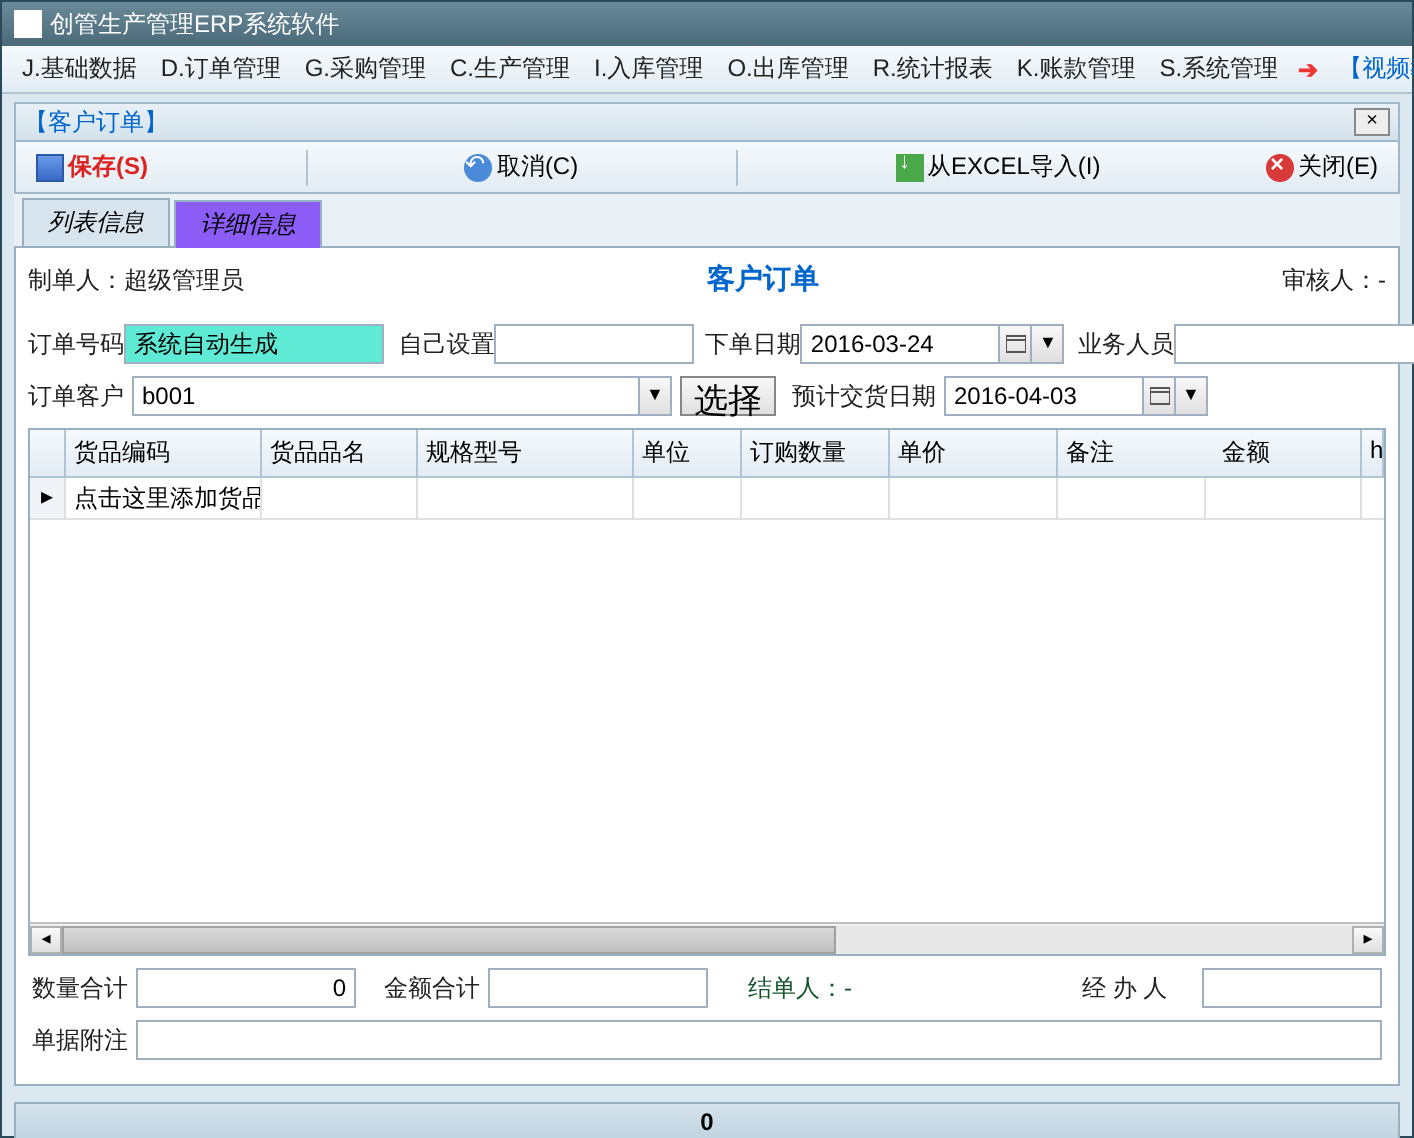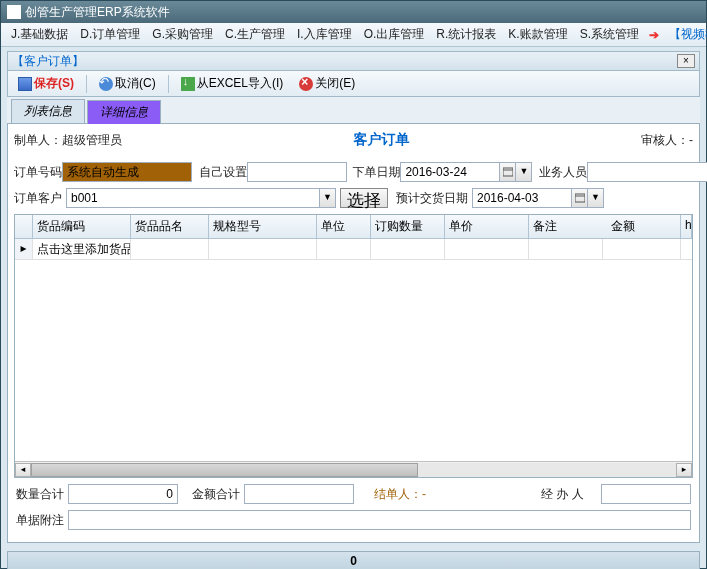--- a/index.html
+++ b/index.html
@@ -9,41 +9,41 @@
 .titlebar .icon { width: 14px; height: 14px; background: #fff; margin-right: 4px; display: inline-block; }
 .titlebar-text { font-size: 12px; }
 .menubar { height: 24px; background: linear-gradient(#f5f9fc, #e2ecf3); display: flex; align-items: center; padding: 0 4px; border-bottom: 1px solid #b0c4d4; }
 .menu-item { padding: 2px 6px; cursor: pointer; color: #222; white-space: nowrap; font-size: 12px; }
 .menu-arrow { color: #e33; margin: 0 4px; font-weight: bold; }
 .menu-video { color: #06c; }
 .subwindow-area { padding: 4px 6px; }
 .sub-titlebar { display: flex; align-items: center; justify-content: space-between; height: 20px; padding: 0 4px; background: linear-gradient(#e8f0f6, #d4e2ec); border: 1px solid #a0b8c8; }
 .sub-title { color: #06c; font-size: 12px; }
 .sub-close { width: 18px; height: 14px; border: 1px solid #888; background: #eee; text-align: center; line-height: 11px; font-size: 10px; cursor: pointer; }
-.toolbar { height: 26px; background: linear-gradient(#f5f9fc, #e2ecf3); display: flex; align-items: center; padding: 0 6px; border: 1px solid #a0b8c8; border-top: none; gap: 8px; }
+.toolbar { height: 26px; background: linear-gradient(#f5f9fc, #e2ecf3); display: flex; align-items: center; padding: 0 6px; border: 1px solid #a0b8c8; border-top: none; gap: 8px; justify-content: space-between; }
 .tb-btn { display: flex; align-items: center; gap: 2px; cursor: pointer; padding: 2px 4px; }
 .tb-icon { width: 14px; height: 14px; display: inline-block; }
 .save-icon { background: linear-gradient(#6a9ae8, #3a6ac8); border: 1px solid #2a5aa8; }
 .undo-icon { background: #4a8ad8; border-radius: 50%; position: relative; }
 .undo-icon::after { content: "↶"; color: #fff; position: absolute; left: 0; top: -2px; font-size: 12px; }
 .import-icon { background: #4aa84a; position: relative; }
 .import-icon::after { content: "↓"; color: #fff; position: absolute; left: 2px; top: -2px; font-size: 11px; font-weight: bold; }
 .close-icon { background: #d83a3a; border-radius: 50%; position: relative; }
 .close-icon::after { content: "×"; color: #fff; position: absolute; left: 2px; top: -2px; font-size: 12px; font-weight: bold; }
 .save-lbl { color: #d22; font-weight: bold; }
 .tb-sep { width: 1px; height: 18px; background: #b0c4d4; }
 .tab-row { display: flex; align-items: flex-end; padding: 2px 4px 0 4px; border-bottom: 1px solid #98b0c0; background: #e8f0f6; font-style: italic; }
 .tab { padding: 3px 12px; border: 1px solid #98b0c0; border-bottom: none; background: #d8e4ee; margin-right: 2px; cursor: pointer; font-size: 12px; }
 .tab.active { background: #8b5cf6; position: relative; top: 1px; }
 .form-area { background: #fff; border: 1px solid #98b0c0; border-top: none; padding: 4px 6px; }
 .row { display: flex; align-items: center; min-height: 24px; margin-bottom: 2px; }
 .lbl { font-size: 12px; color: #222; white-space: nowrap; }
 .form-title { color: #06c; font-size: 14px; font-weight: bold; flex: 1; text-align: center; }
 .input { border: 1px solid #a0b0c0; height: 20px; padding: 0 4px; font-size: 12px; background: #fff; }
-.input-ro { background: #a16207; }
+.input-ro { background: #5eead4; }
 .combo { display: flex; }
 .combo .input { flex: 1; }
 .combo-btn { width: 16px; height: 20px; border: 1px solid #a0b0c0; border-left: none; background: linear-gradient(#f8f8f8, #e0e0e0); text-align: center; line-height: 16px; font-size: 9px; cursor: pointer; }
 .date-box { display: flex; align-items: center; }
 .date-box .input { width: 100px; }
 .date-picker { width: 16px; height: 20px; border: 1px solid #a0b0c0; border-left: none; background: linear-gradient(#f8f8f8, #e0e0e0); display: flex; align-items: center; justify-content: center; cursor: pointer; }
 .date-picker svg { width: 10px; height: 10px; }
 .btn { border: 1px solid #888; background: linear-gradient(#f8f8f8, #e0e0e0); height: 20px; padding: 0 6px; cursor: pointer; font-size: 17px; }
 .grid { border: 1px solid #98b0c0; margin-top: 4px; }
 .grid-head { display: flex; background: linear-gradient(#f5f9fc, #e2ecf3); border-bottom: 1px solid #b0c4d4; }
@@ -51,21 +51,21 @@
 .gh0 { width: 18px; } .gh1 { width: 98px; } .gh2 { width: 78px; } .gh3 { width: 108px; } .gh4 { width: 54px; } .gh5 { width: 74px; } .gh6 { width: 84px; } .gh7 { width: 74px; } .gh8 { width: 78px; border-right: none; }
 .grid-body { height: 222px; background: #fff; overflow: hidden; }
 .grid-row { display: flex; border-bottom: 1px solid #e0e0e0; }
 .gc { border-right: 1px solid #e0e0e0; padding: 2px 4px; font-size: 12px; overflow: hidden; white-space: nowrap; height: 20px; }
 .gc0 { width: 18px; background: #f0f4f8; text-align: center; }
 .hscroll { height: 16px; background: #f0f0f0; border-top: 1px solid #c0c0c0; position: relative; display: flex; align-items: center; }
 .hscroll-btn { width: 16px; height: 14px; border: 1px solid #b0b0b0; background: linear-gradient(#f8f8f8, #e0e0e0); text-align: center; line-height: 10px; font-size: 9px; cursor: pointer; }
 .hscroll-track { flex: 1; height: 14px; background: #e8e8e8; position: relative; }
 .hscroll-thumb { position: absolute; left: 0; top: 0; width: 60%; height: 100%; background: linear-gradient(#d8d8d8, #c0c0c0); border: 1px solid #a0a0a0; cursor: pointer; }
 .bottom-fields { padding: 4px 2px; }
-.settler { color: #a16207; }
+.settler { color: #14532d; }
 .statusbar { height: 20px; background: linear-gradient(#d4e2ec, #c0d4e0); border: 1px solid #98b0c0; text-align: center; line-height: 18px; font-weight: bold; margin: 4px 6px 0 6px; }
 .spacer { flex: 1; }
 </style>
 </head>
 <body>
 
 <div class="window">
   <div class="titlebar">
     <span class="icon"></span>
     <span class="titlebar-text">创管生产管理ERP系统软件</span>

